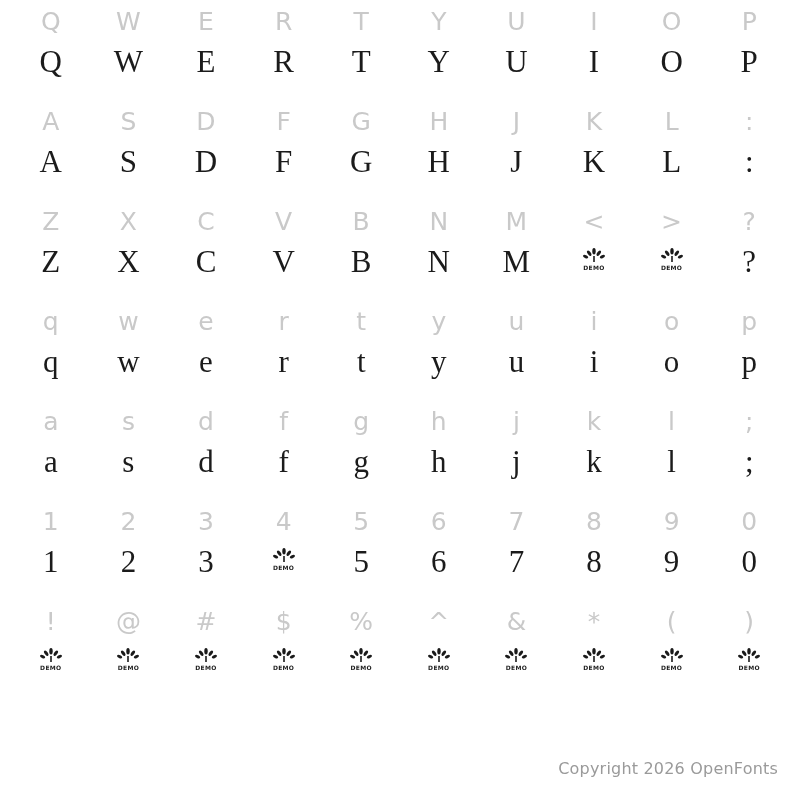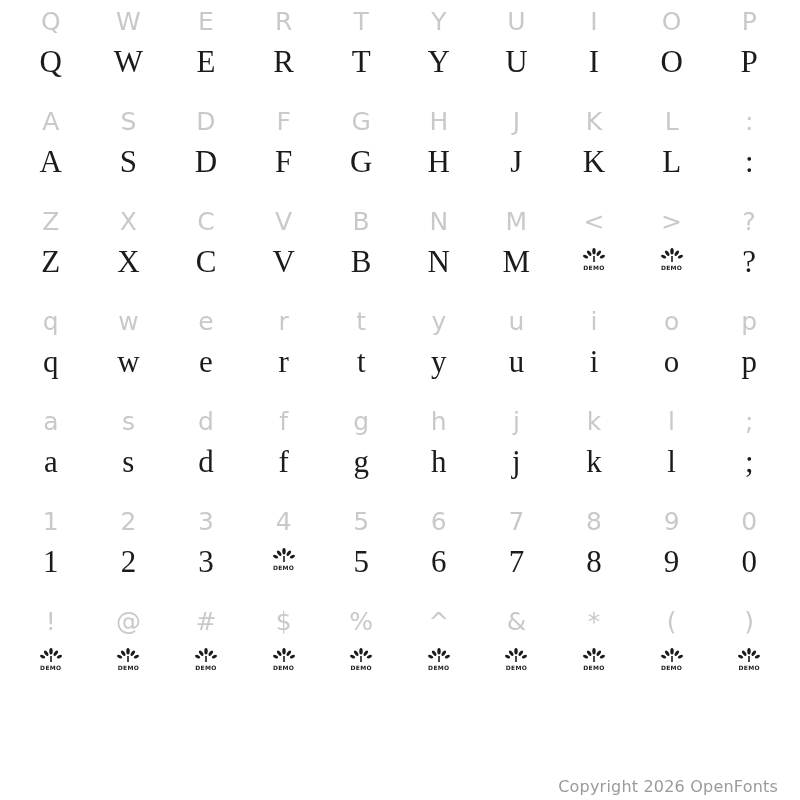--- a/index.html
+++ b/index.html
@@ -78,21 +78,21 @@
     font-size: 6px;
     font-weight: 700;
     letter-spacing: 0.3px;
     color: #1b1b1b;
     white-space: nowrap;
     line-height: 7px;
   }
   .footer {
     position: absolute;
     right: 22px;
-    bottom: 4px;
+    bottom: 22px;
     font-family: "DejaVu Sans", sans-serif;
     font-size: 16px;
     color: #9a9a9a;
     letter-spacing: 0.2px;
   }
 </style>
 </head>
 <body>
 
 <div class="sheet">

